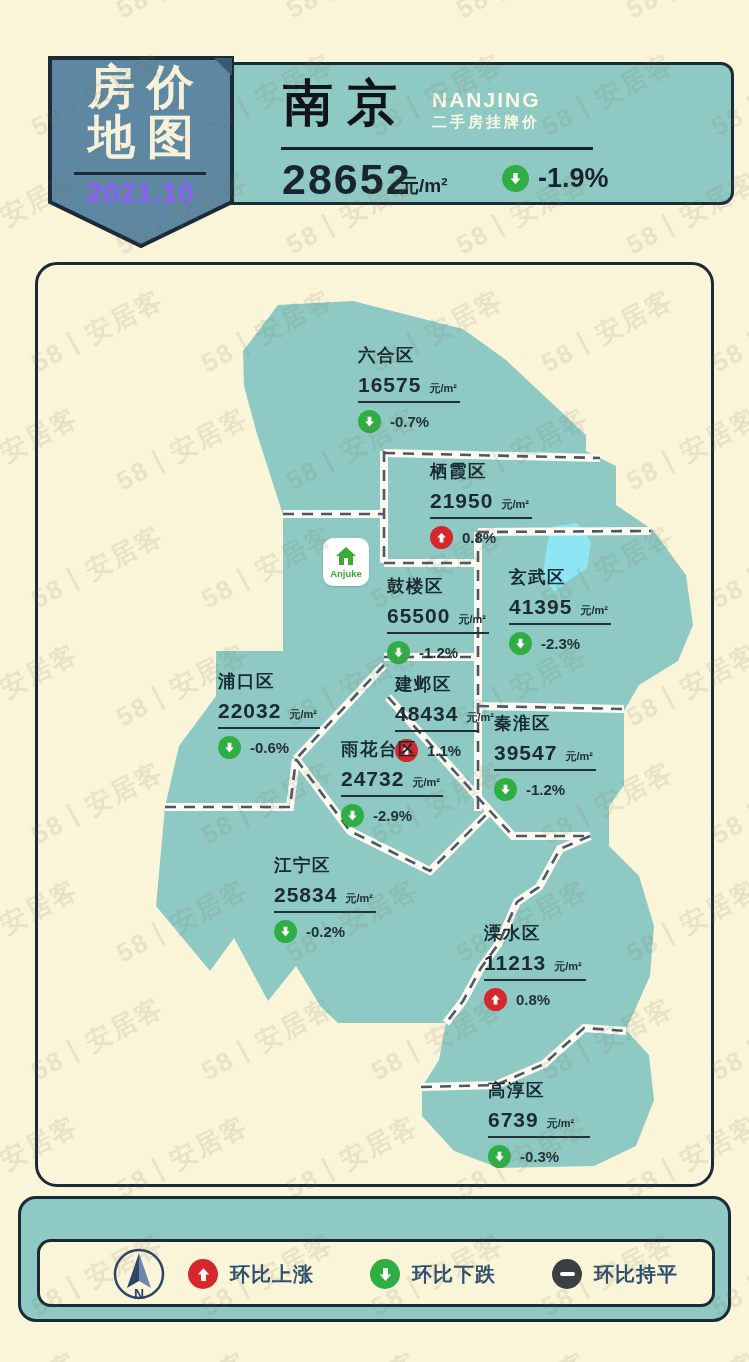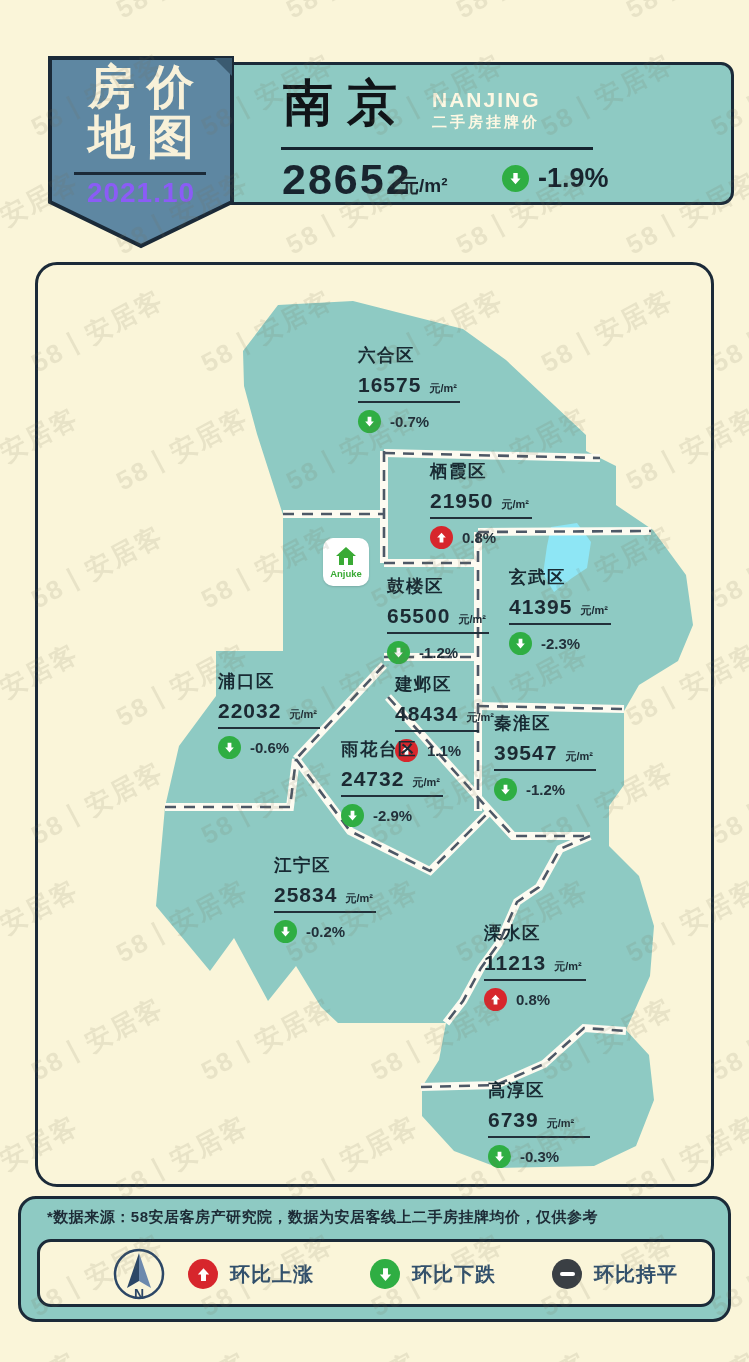--- a/index.html
+++ b/index.html
@@ -332,21 +332,20 @@
           <svg width="13" height="13" viewBox="0 0 24 24">
             <path d="M12 3 L20 12 H15.5 V21 H8.5 V12 H4 Z" fill="#fff"></path>
           </svg>
         </span>
         <span class="d-pct">-0.3%</span>
       </div>
   </div>
 </div>
 
 <div class="bottom-band">
-  <div class="footnote">*数据来源：58安居客房产研究院，数据为安居客线上二手房挂牌均价，仅供参考</div>
   <div class="legend-box">
     <svg class="compass" width="58" height="60" viewBox="0 0 58 60">
       <circle cx="29" cy="28" r="24" fill="none" stroke="#2c4766" stroke-width="2.5"></circle>
       <polygon points="29,7 29,35 17,42" fill="#2c4766"></polygon>
       <polygon points="29,7 41,42 29,35" fill="#6c89ad"></polygon>
       <text x="29" y="53" text-anchor="middle" font-size="14" font-weight="bold" fill="#2c4766">N</text>
     </svg>
     <div class="legend-item li-0">
       <span class="cbadge size30 up">
           <svg width="17" height="17" viewBox="0 0 24 24">

